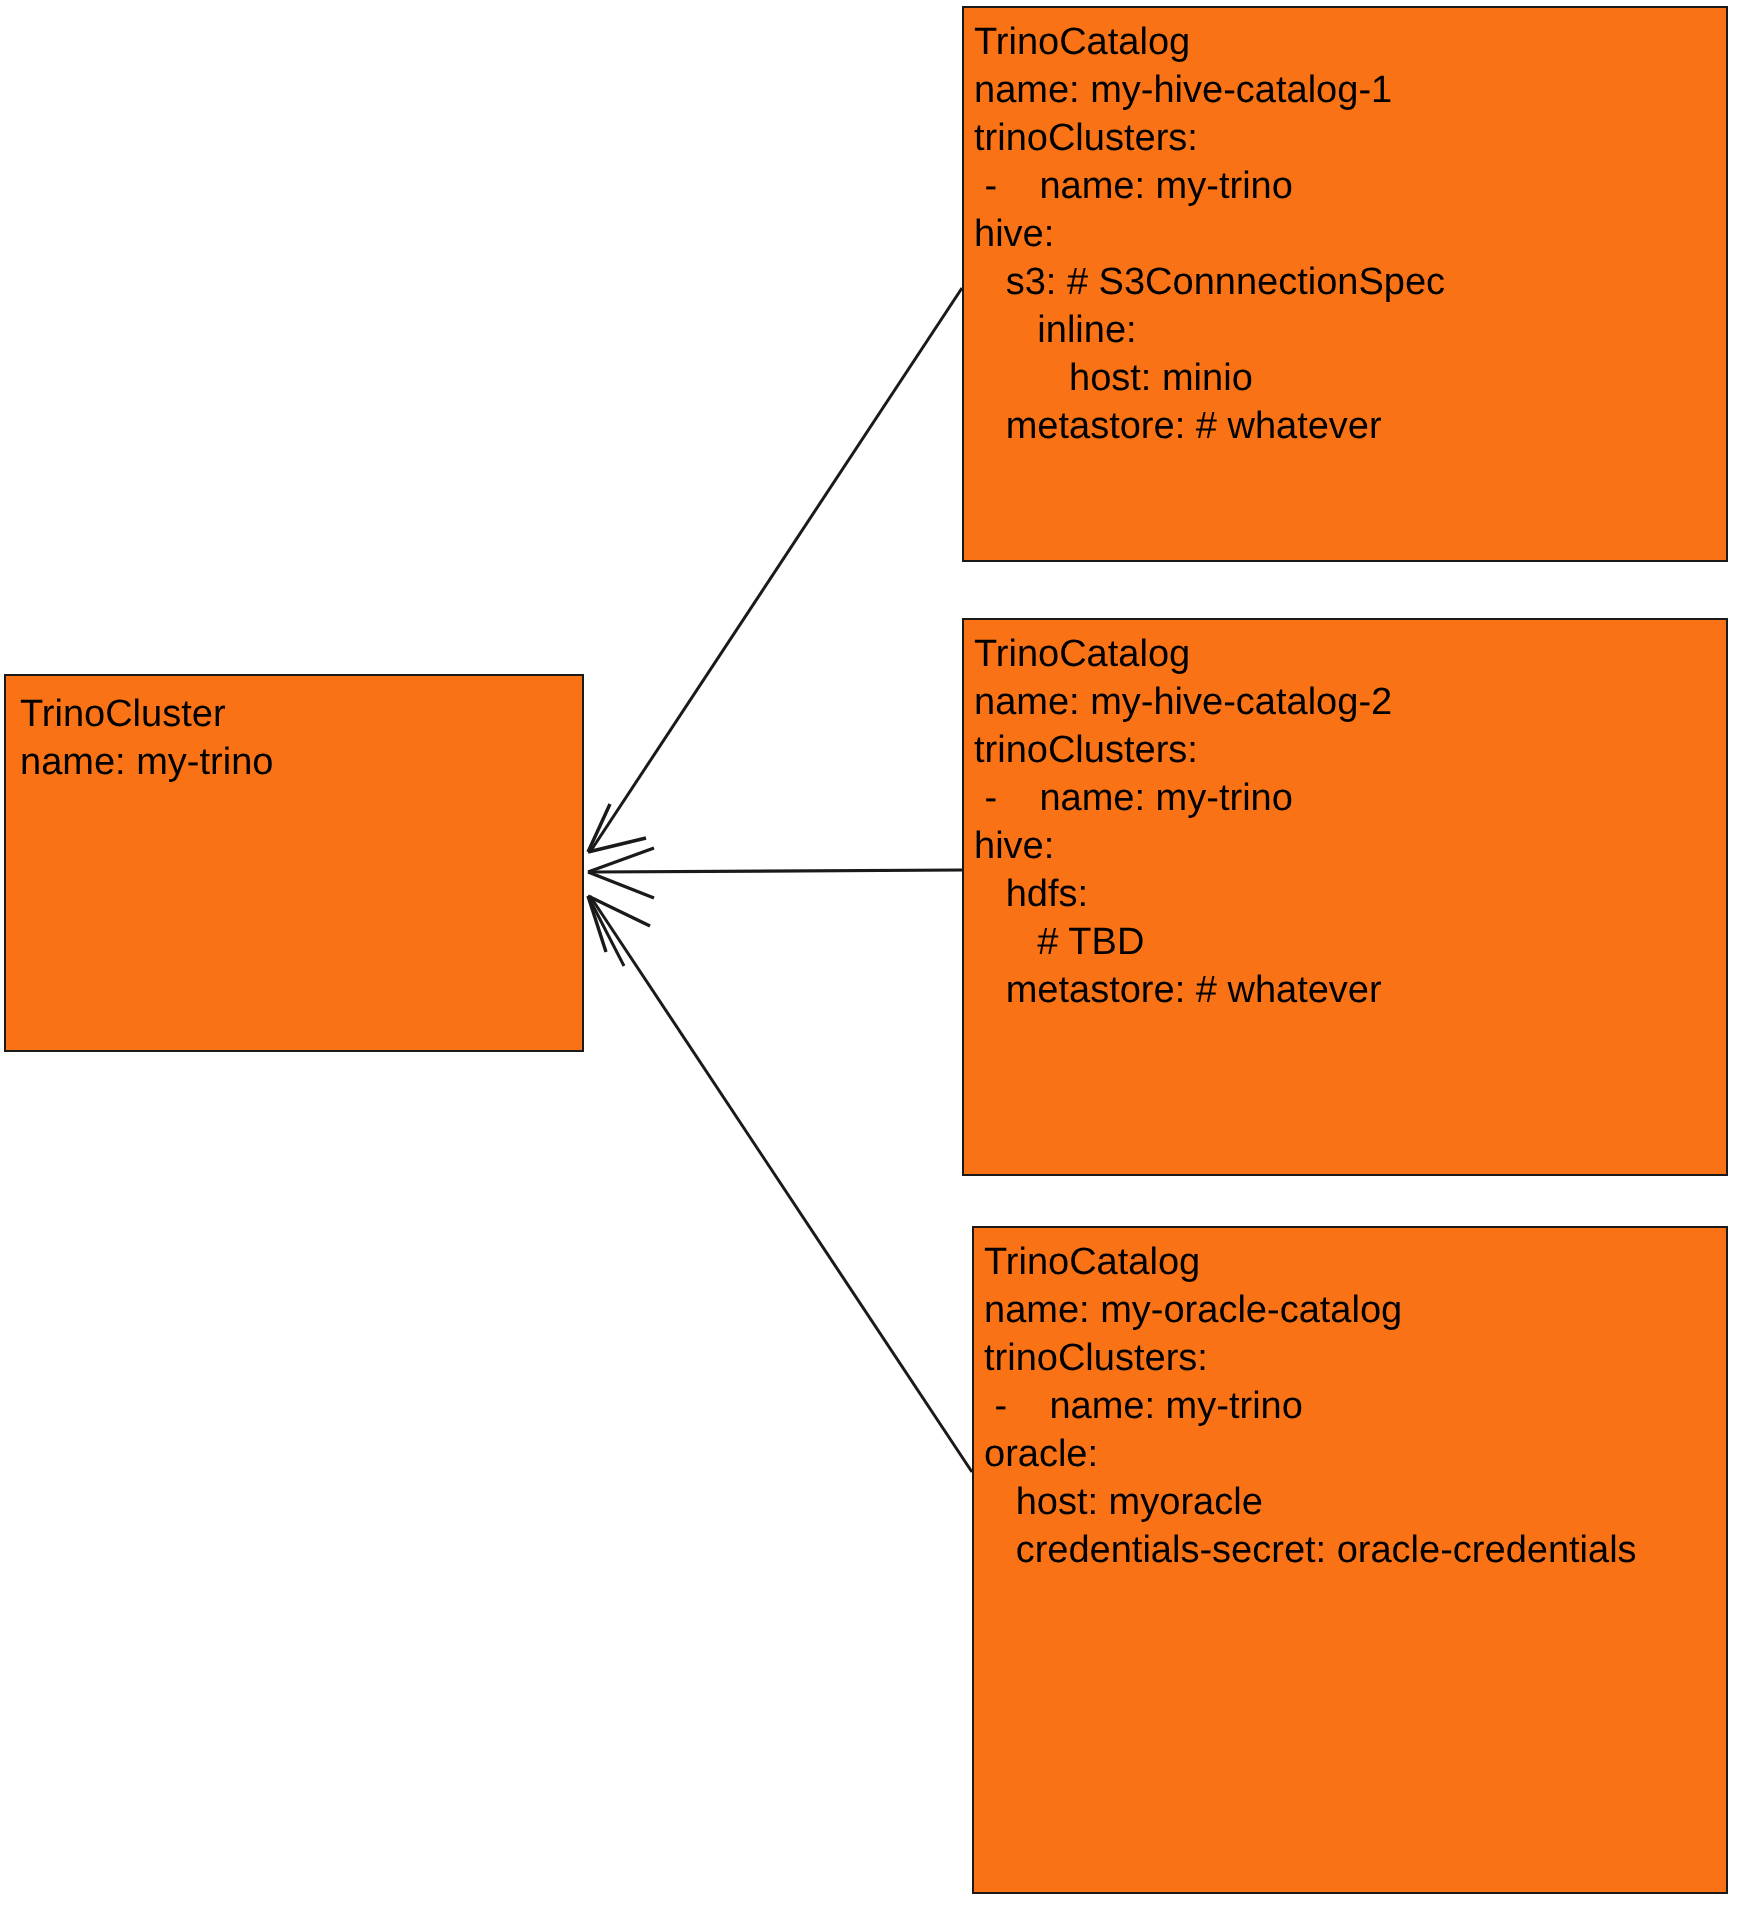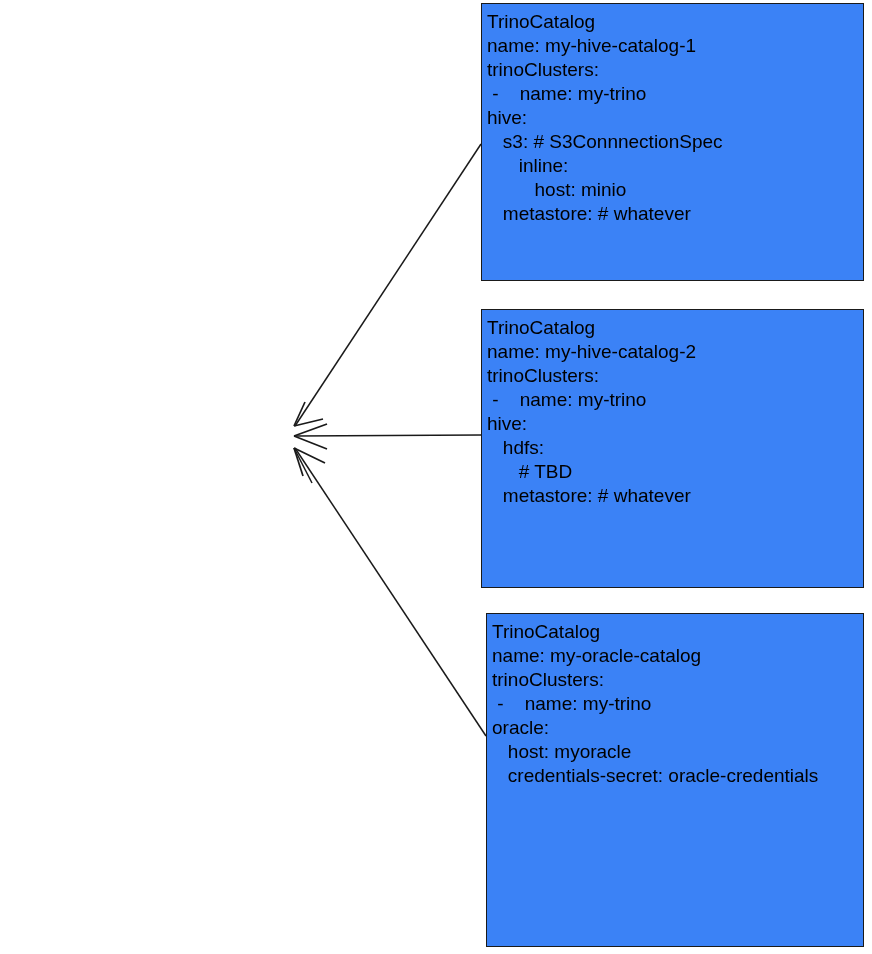--- a/index.html
+++ b/index.html
@@ -22,21 +22,21 @@
     position: absolute;
     left: 0;
     top: 0;
     width: 872px;
     height: 954px;
     pointer-events: none;
   }
   .node {
     position: absolute;
     box-sizing: border-box;
-    background: #3b82f6;
+    background: #f97316;
     border: 1.6px solid #1a1a1a;
   }
   .yaml {
     position: absolute;
     left: 0;
     top: 0;
     margin: 0;
     padding: 0;
     font-family: "Liberation Sans", sans-serif;
     font-size: 19px;
@@ -116,20 +116,24 @@
       <line x1="294" y1="448" x2="312" y2="483" stroke="#1a1a1a" stroke-width="1.5"></line>
     </g>
 
     <g>
       <line x1="760" y1="815" x2="786" y2="853" stroke="#1a1a1a" stroke-width="1.6"></line>
       <line x1="786" y1="853" x2="771" y2="827" stroke="#1a1a1a" stroke-width="1.6"></line>
       <line x1="786" y1="853" x2="784" y2="824" stroke="#1a1a1a" stroke-width="1.6"></line>
     </g>
   </svg>
 
+  <div class="node" id="node-cluster">
+    <pre class="yaml">TrinoCluster
+name: my-trino</pre>
+  </div>
 
   <div class="node" id="node-catalog-1">
     <pre class="yaml">TrinoCatalog
 name: my-hive-catalog-1
 trinoClusters:
  -    name: my-trino
 hive:
    s3: # S3ConnnectionSpec
       inline:
          host: minio

